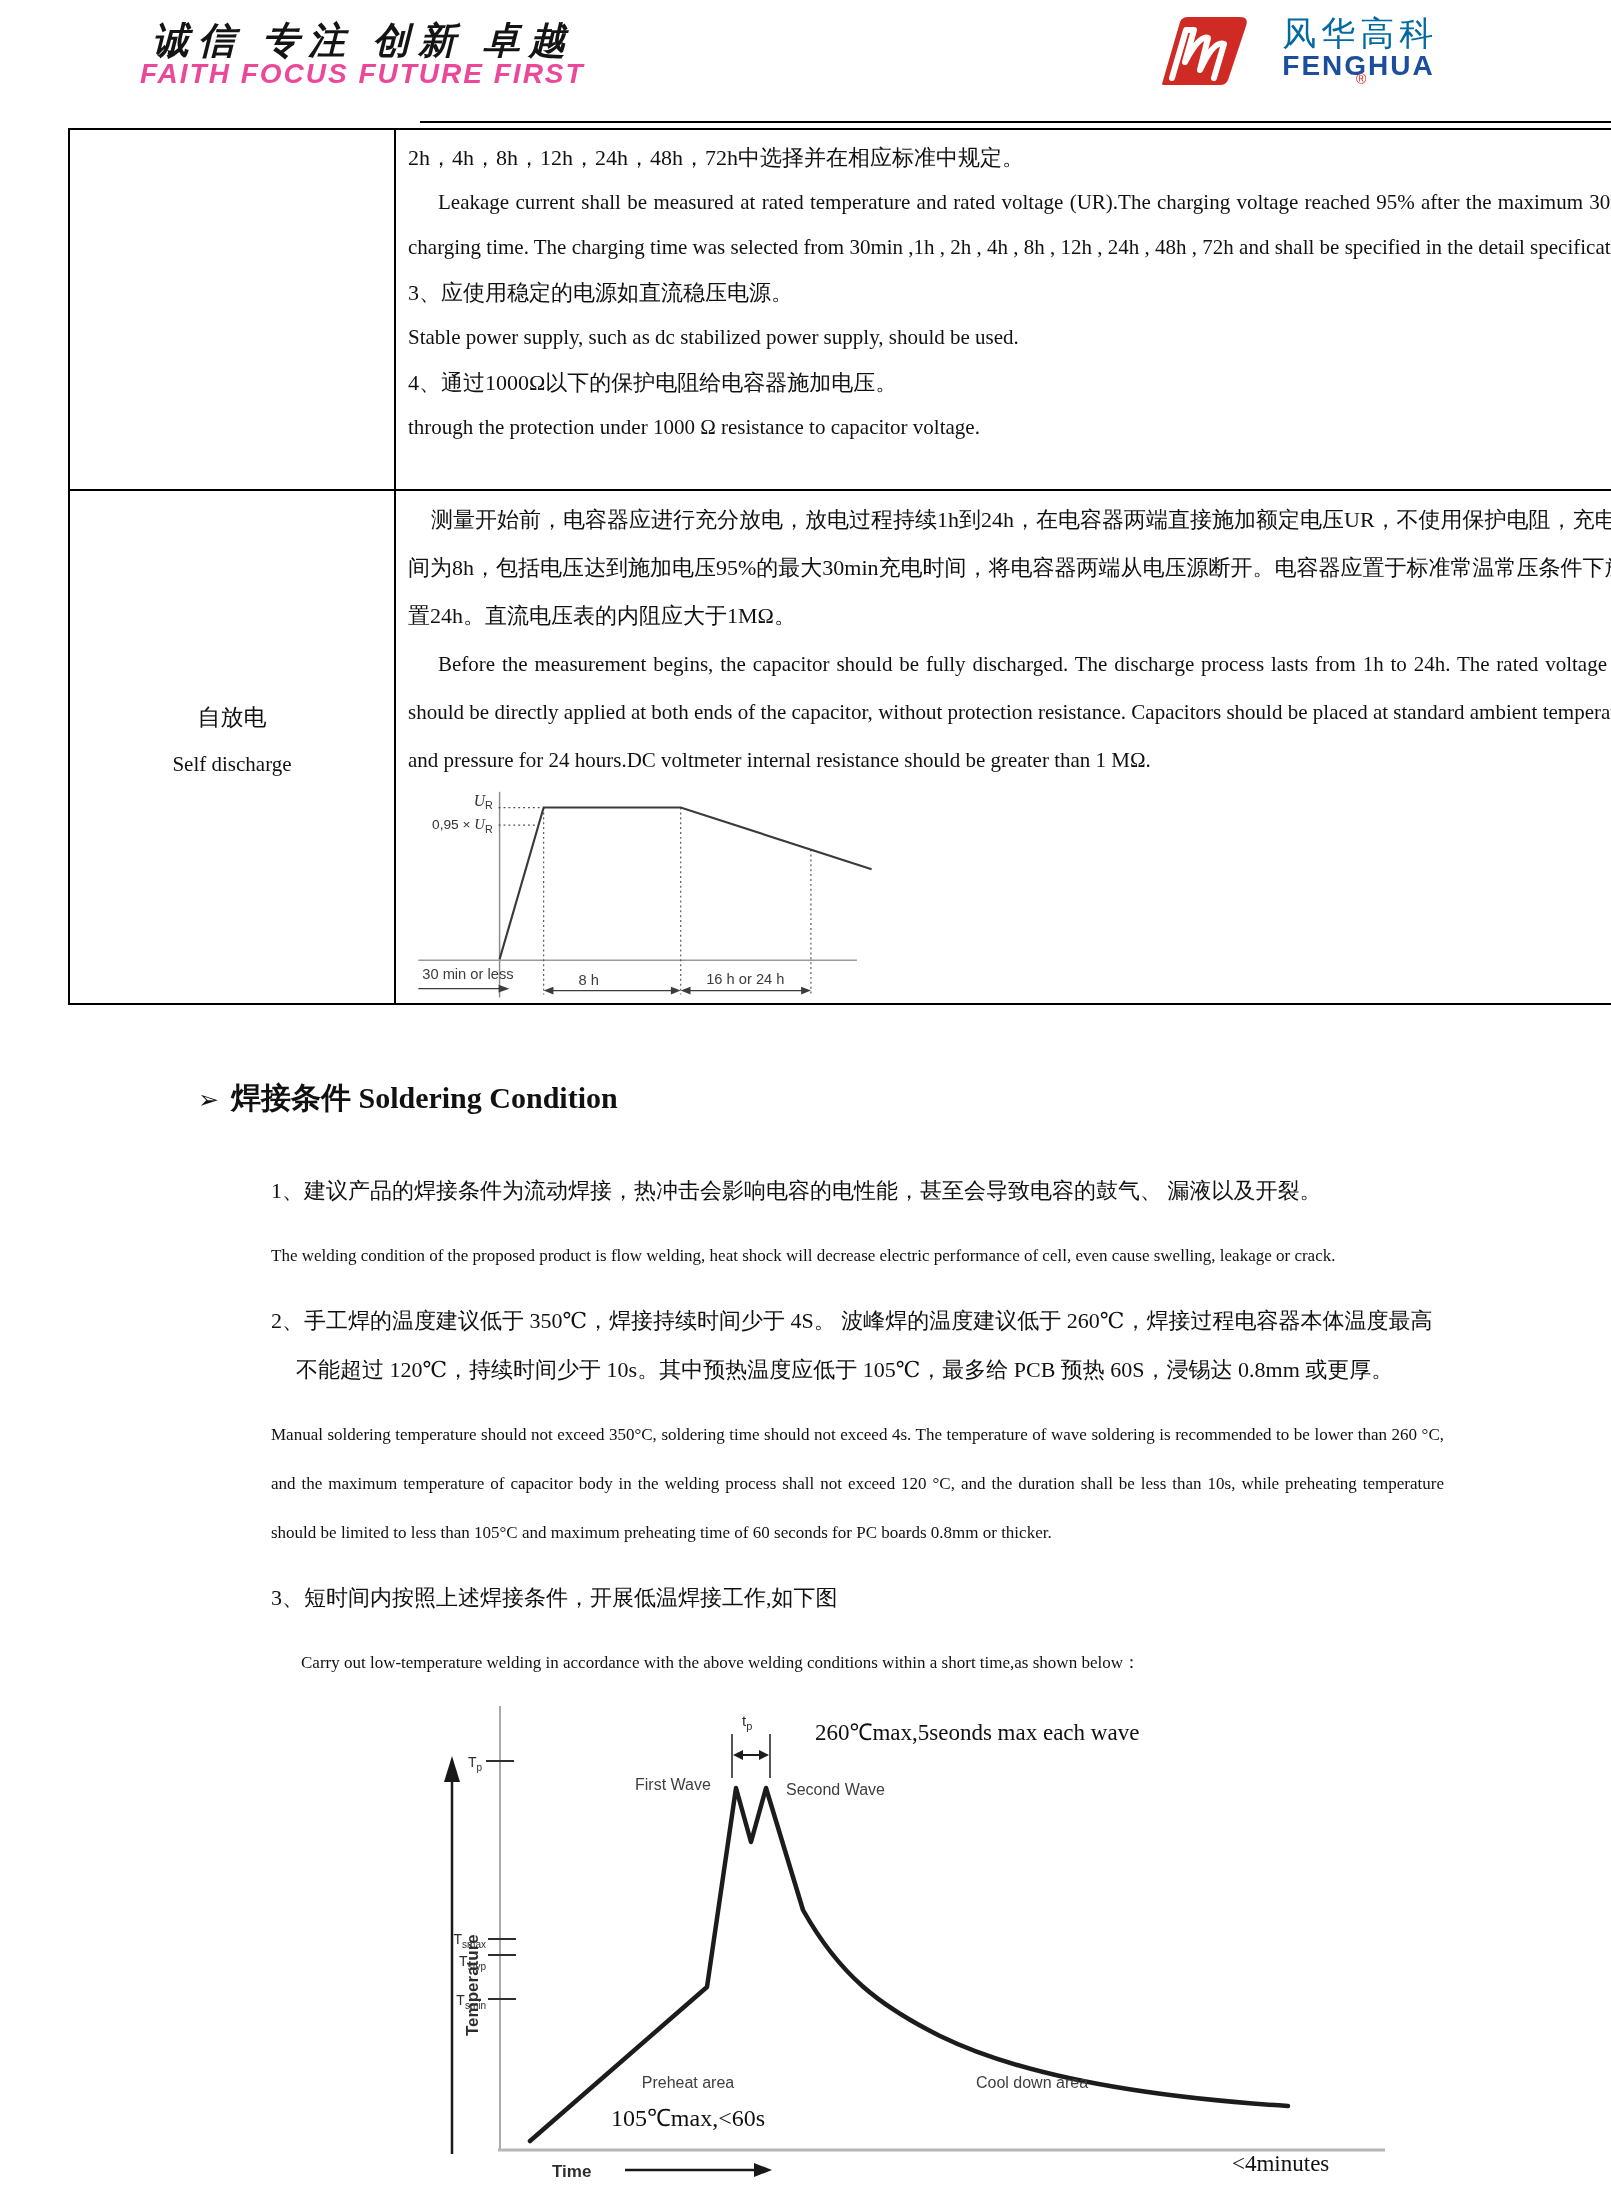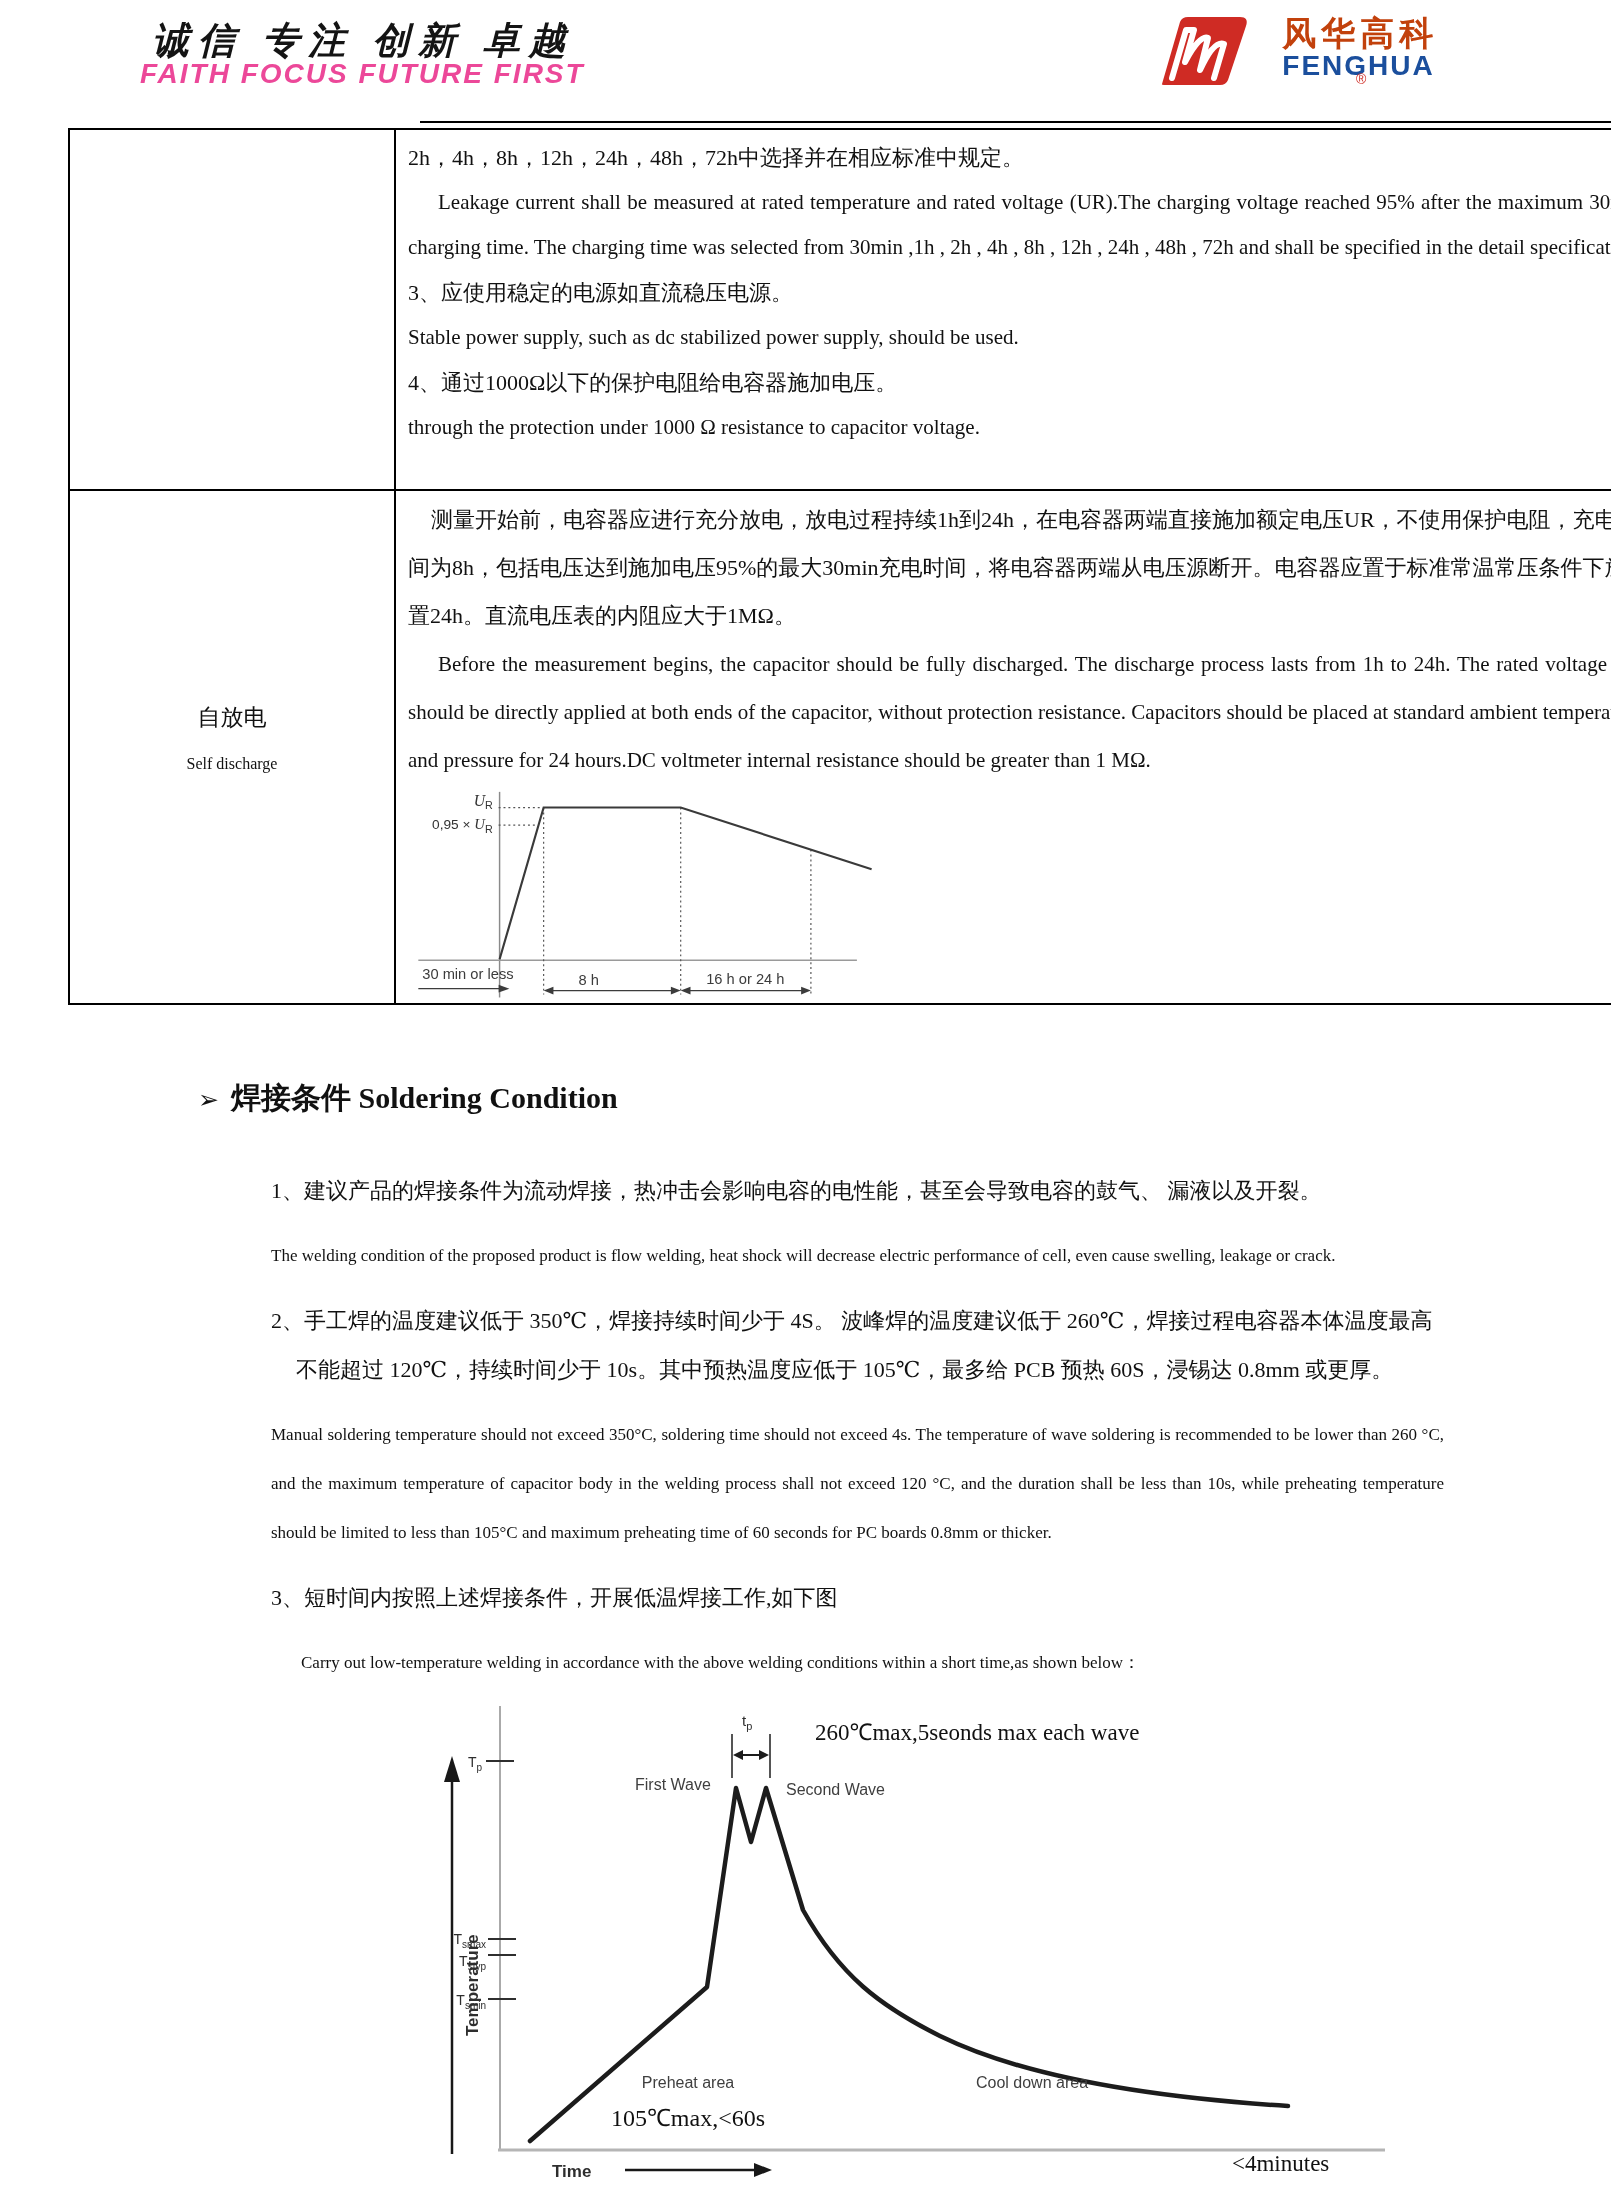--- a/index.html
+++ b/index.html
@@ -6,38 +6,38 @@
   body{width:1611px;height:2203px;position:relative;overflow:hidden;
        font-family:"Liberation Serif","DejaVu Serif",serif;color:#111;}
   .abs{position:absolute;}
   
   .slogan-zh{left:152px;top:16px;font-size:37px;font-style:italic;font-weight:bold;
              letter-spacing:9px;color:#141414;}
   .slogan-en{left:140px;top:58px;font-family:"Liberation Sans",sans-serif;
              font-size:28px;font-style:italic;font-weight:bold;letter-spacing:2px;color:#ec4899;}
   .logo{left:1148px;top:16px;display:flex;align-items:flex-start;}
   .logo-text{margin-left:16px;line-height:1;}
-  .logo-zh{font-family:"Liberation Sans",sans-serif;font-weight:bold;font-size:34px;
-           letter-spacing:5px;color:#c2410c;}
+  .logo-zh{font-family:"Liberation Sans",sans-serif;font-weight:normal;font-size:34px;
+           letter-spacing:5px;color:#0369a1;}
   .logo-en{font-family:"Liberation Sans",sans-serif;font-weight:bold;font-size:28px;
            letter-spacing:2px;color:#1b4f9d;margin-top:2px;}
   .reg-mark{font-family:"Liberation Sans",sans-serif;font-size:14px;color:#cf2b24;
             position:relative;top:-4px;left:2px;}
   
   .upper-frag{left:420px;top:121px;width:1191px;border-top:2px solid #000;height:0;}
   .spec-table{left:68px;top:128px;width:1660px;height:877px;
               border:2px solid #000;box-sizing:border-box;display:flex;flex-direction:column;}
   .t-row{display:flex;box-sizing:border-box;}
   .t-row1{height:361px;border-bottom:2px solid #000;}
   .t-row2{height:512px;overflow:hidden;}
   .t-label{width:326px;flex:none;border-right:2px solid #000;box-sizing:border-box;
            text-align:center;}
   .t-label-inner{padding-top:204px;line-height:46px;}
   .lbl-zh{font-size:23px;}
-  .lbl-en{font-size:16px;}
+  .lbl-en{font-size:21px;}
   .t-content{flex:1;padding:5px 0 0 12px;overflow:hidden;}
   .t-row1 p{margin:0;width:1235px;line-height:45px;}
   .t-row2 p{margin:0;width:1235px;line-height:48px;}
   .p-zh{font-size:22px;}
   .p-en{font-size:21px;text-align:justify;}
   .indent{text-indent:30px;}
   .indent-sm{text-indent:23px;}
   
   .sold-title{left:198px;top:1078px;display:flex;align-items:baseline;}
   .sold-marker{font-family:"DejaVu Sans",sans-serif;font-size:25px;color:#111;}

